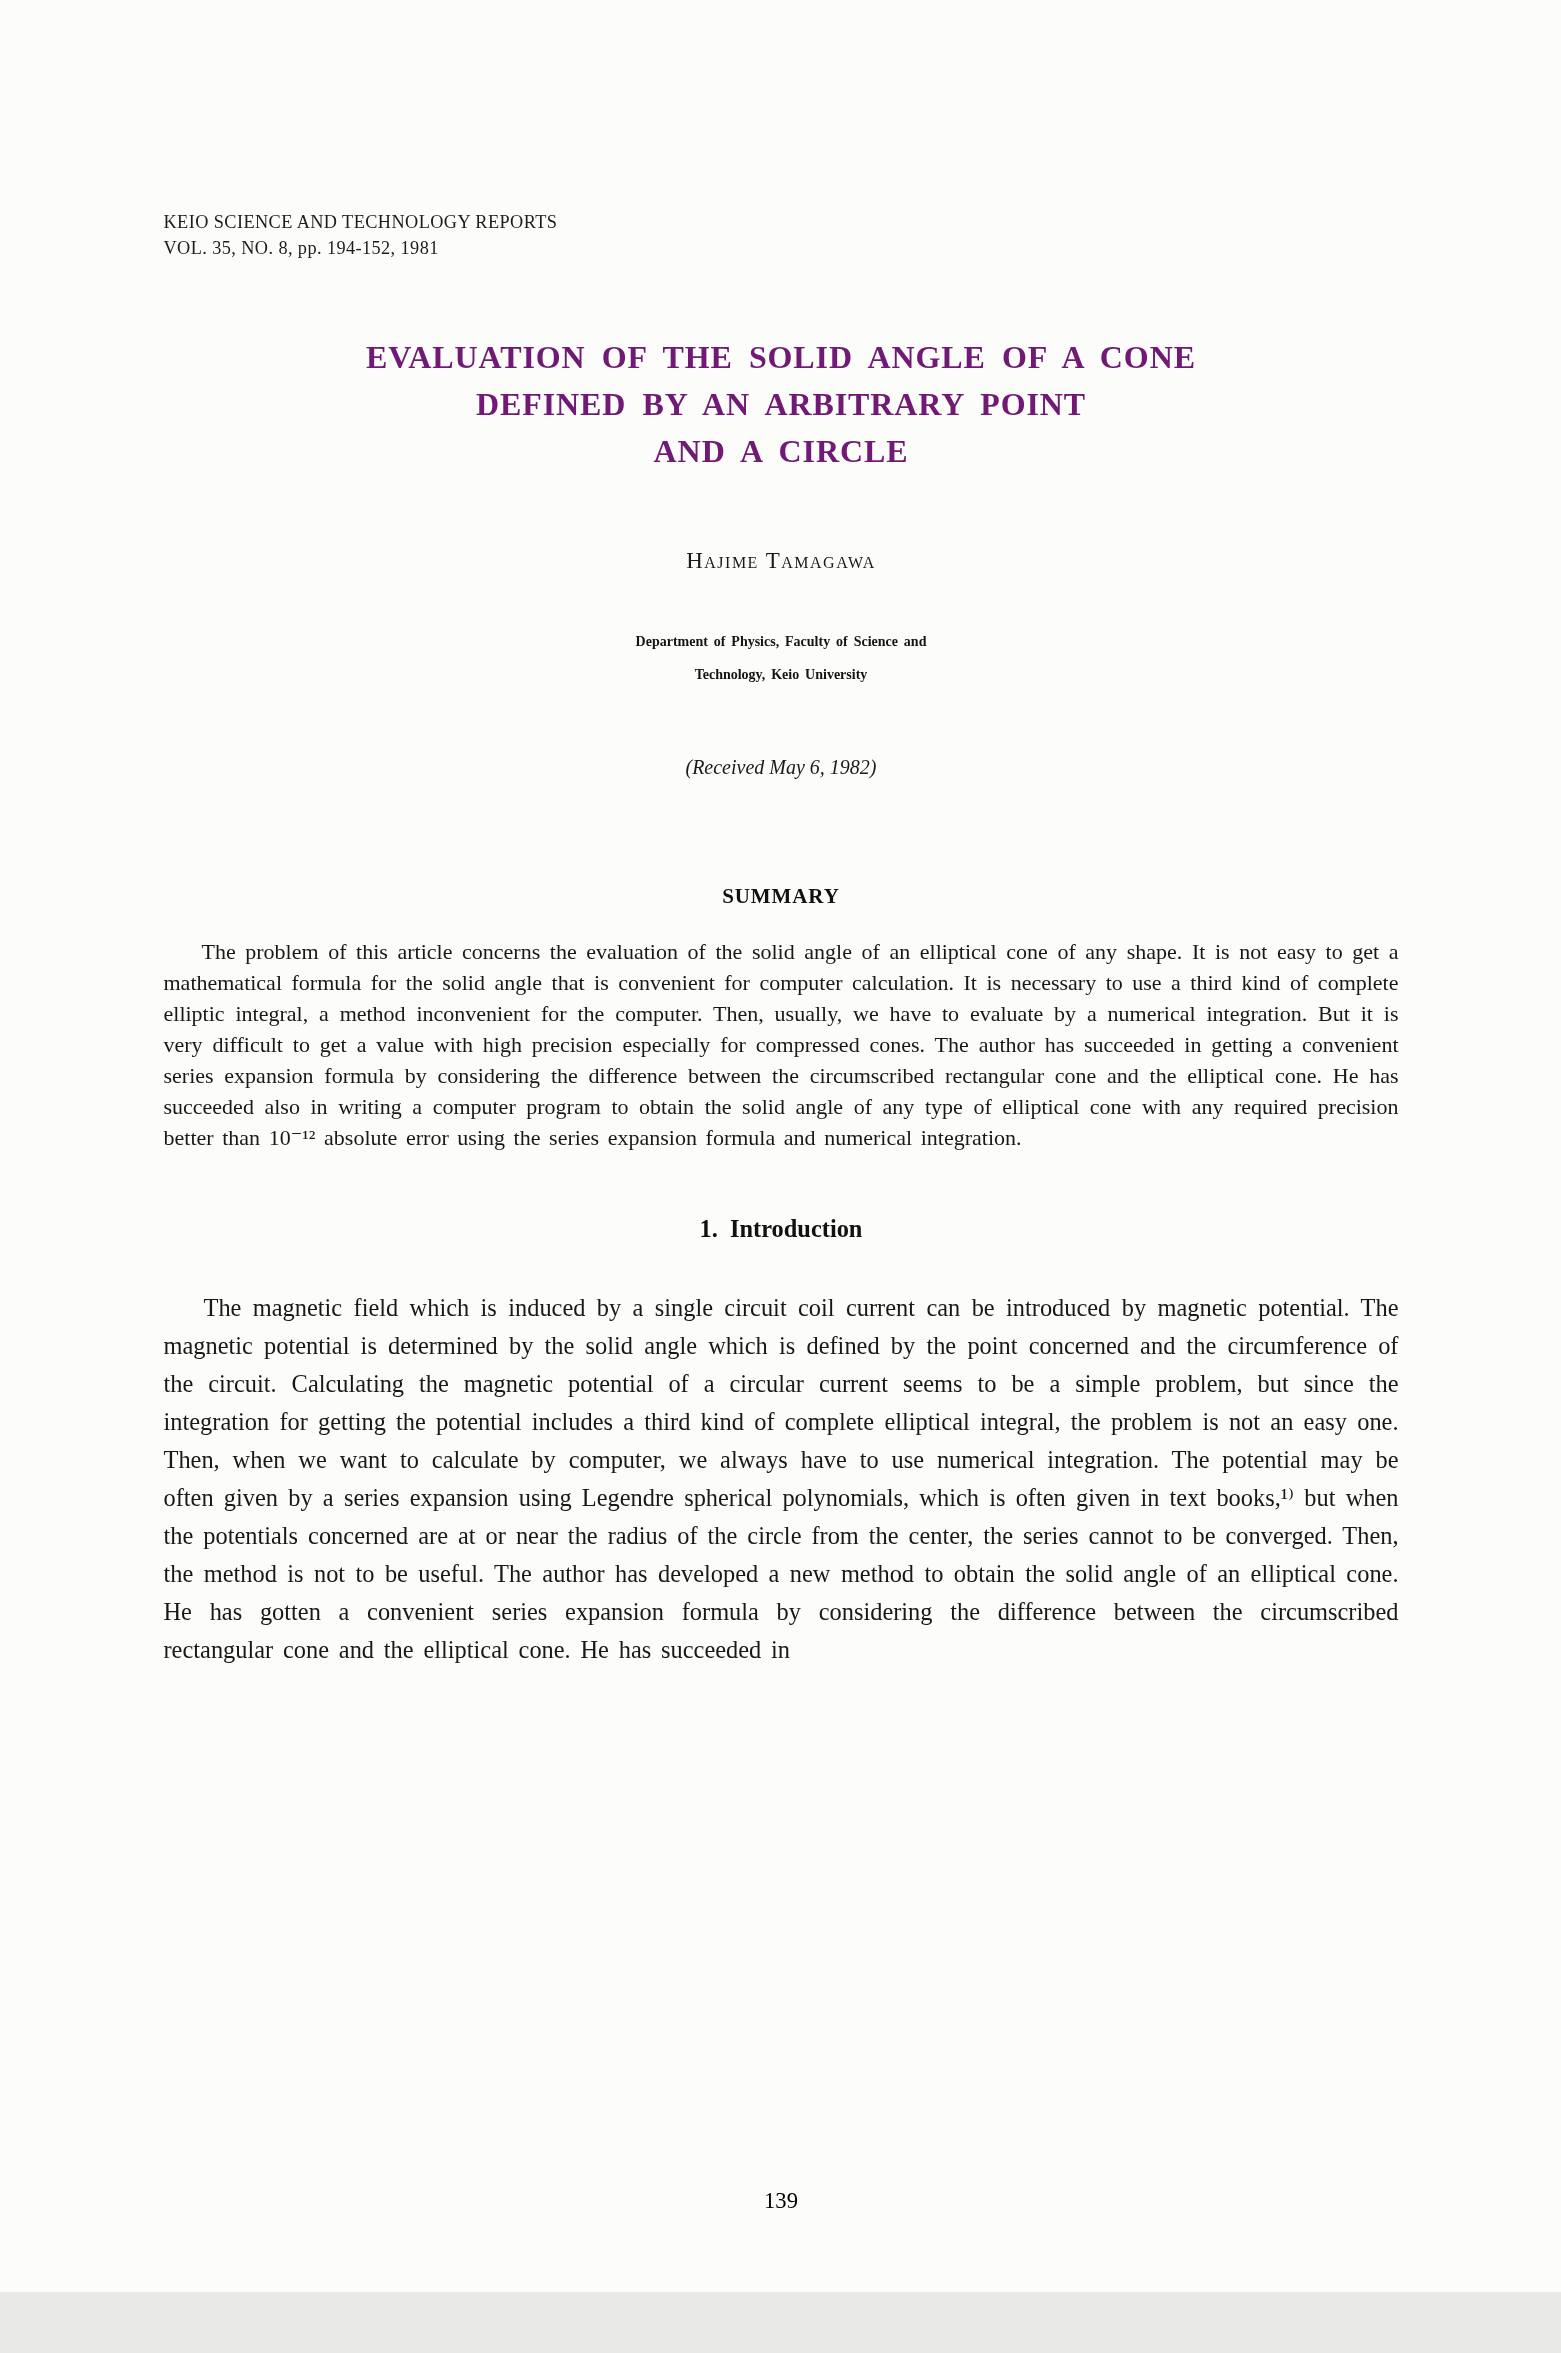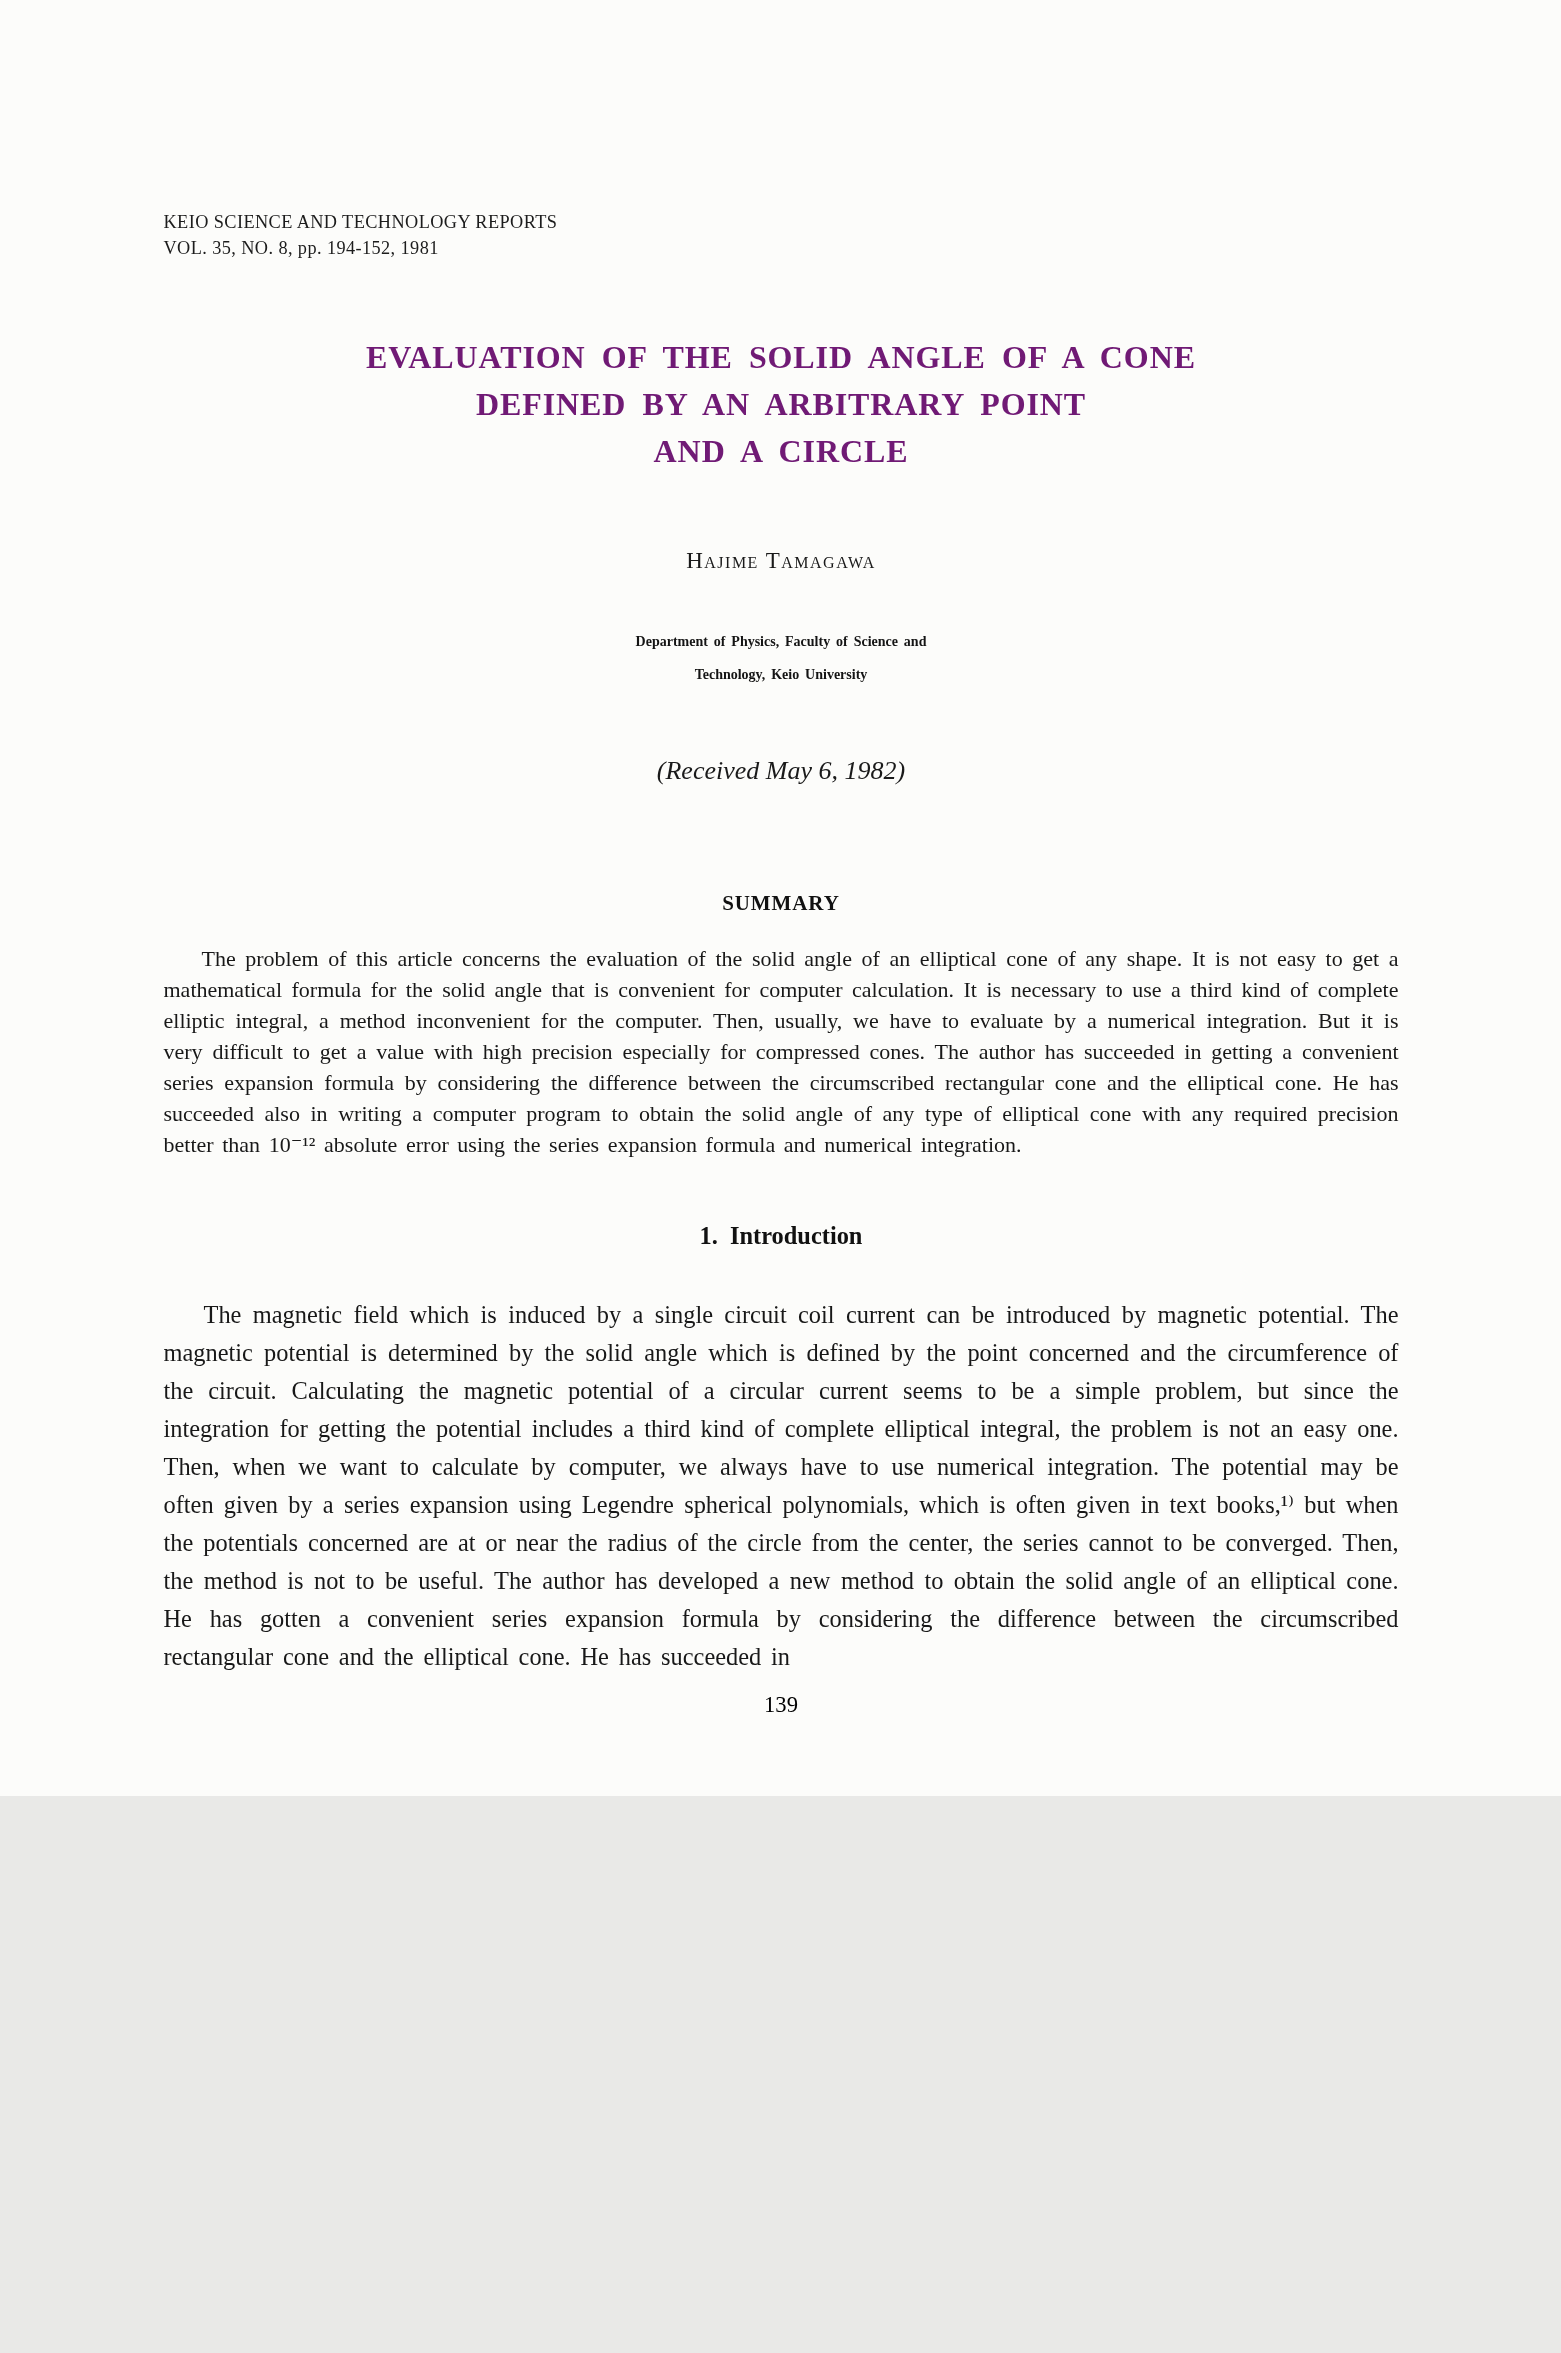--- a/index.html
+++ b/index.html
@@ -3,21 +3,21 @@
 <meta charset="utf-8">
 <style>
   html, body {
     margin: 0;
     padding: 0;
     background: #e9e9e7;
   }
   .page {
     position: relative;
     width: 1562px;
-    height: 1796px;
+    height: 2292px;
     margin: 0 auto;
     background: #fcfcfa;
     color: #161616;
     font-family: "Liberation Serif", "DejaVu Serif", serif;
     overflow: hidden;
   }
   .content {
     width: 1235px;
     margin: 0 auto;
   }
@@ -56,21 +56,21 @@
     font-size: 14px;
     font-weight: bold;
     line-height: 33px;
     word-spacing: 2.4px;
     color: #141414;
   }
   
   .received-line {
     margin-top: 65px;
     text-align: center;
-    font-size: 26px;
+    font-size: 20px;
     font-style: italic;
     color: #1a1a1a;
   }
   
   .summary-heading {
     margin-top: 105px;
     text-align: center;
     font-size: 21px;
     font-weight: bold;
     letter-spacing: 0.9px;

